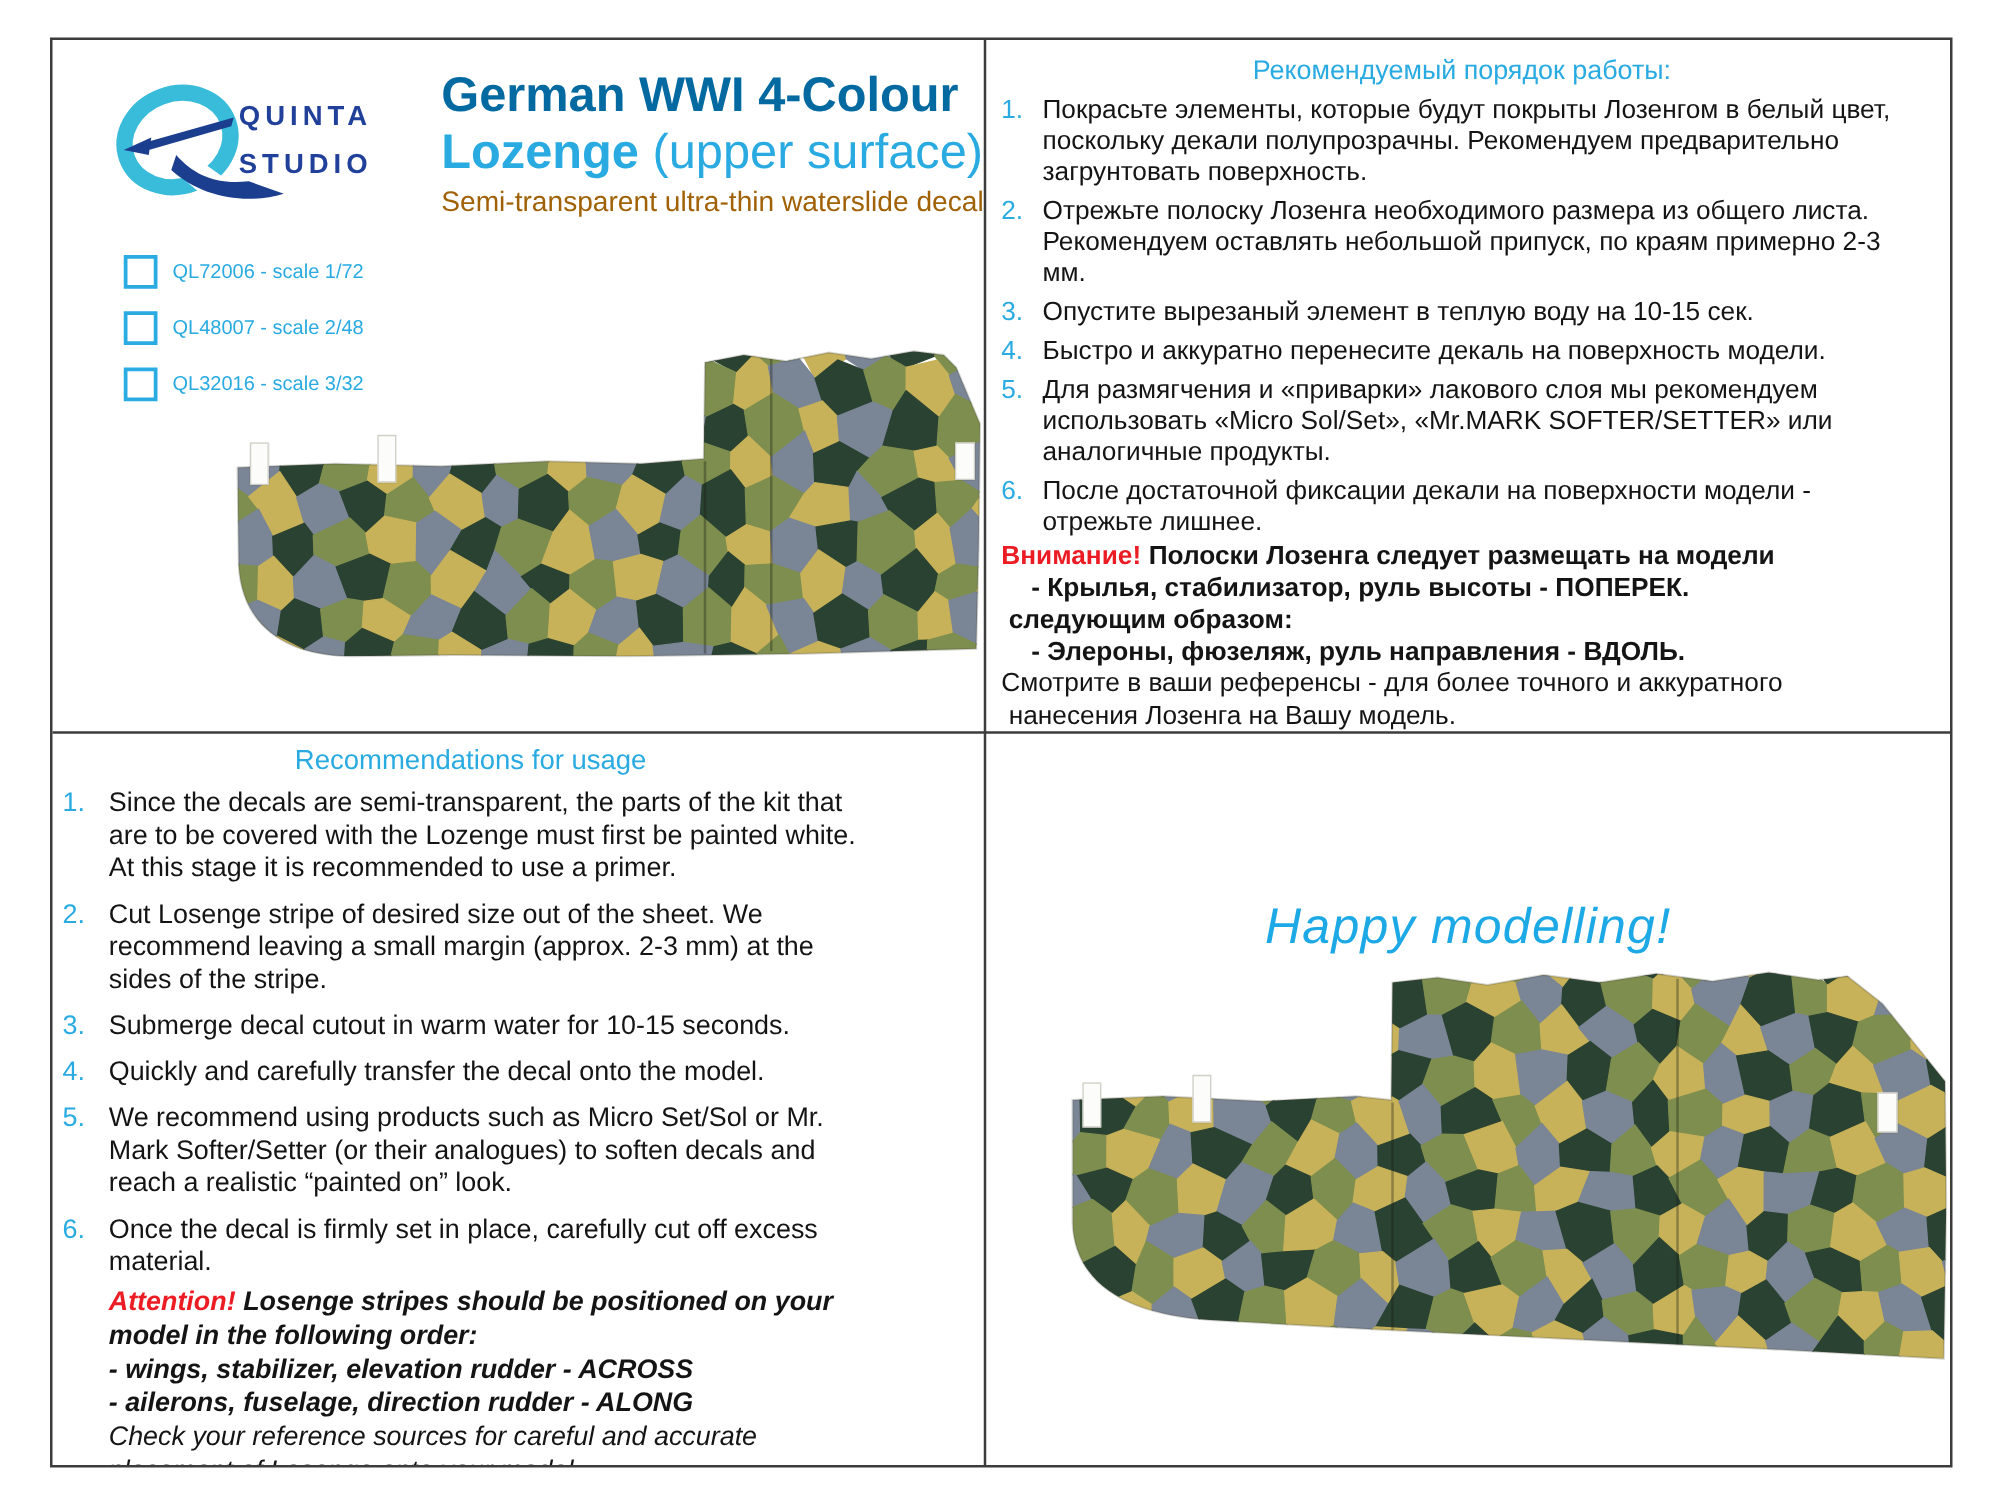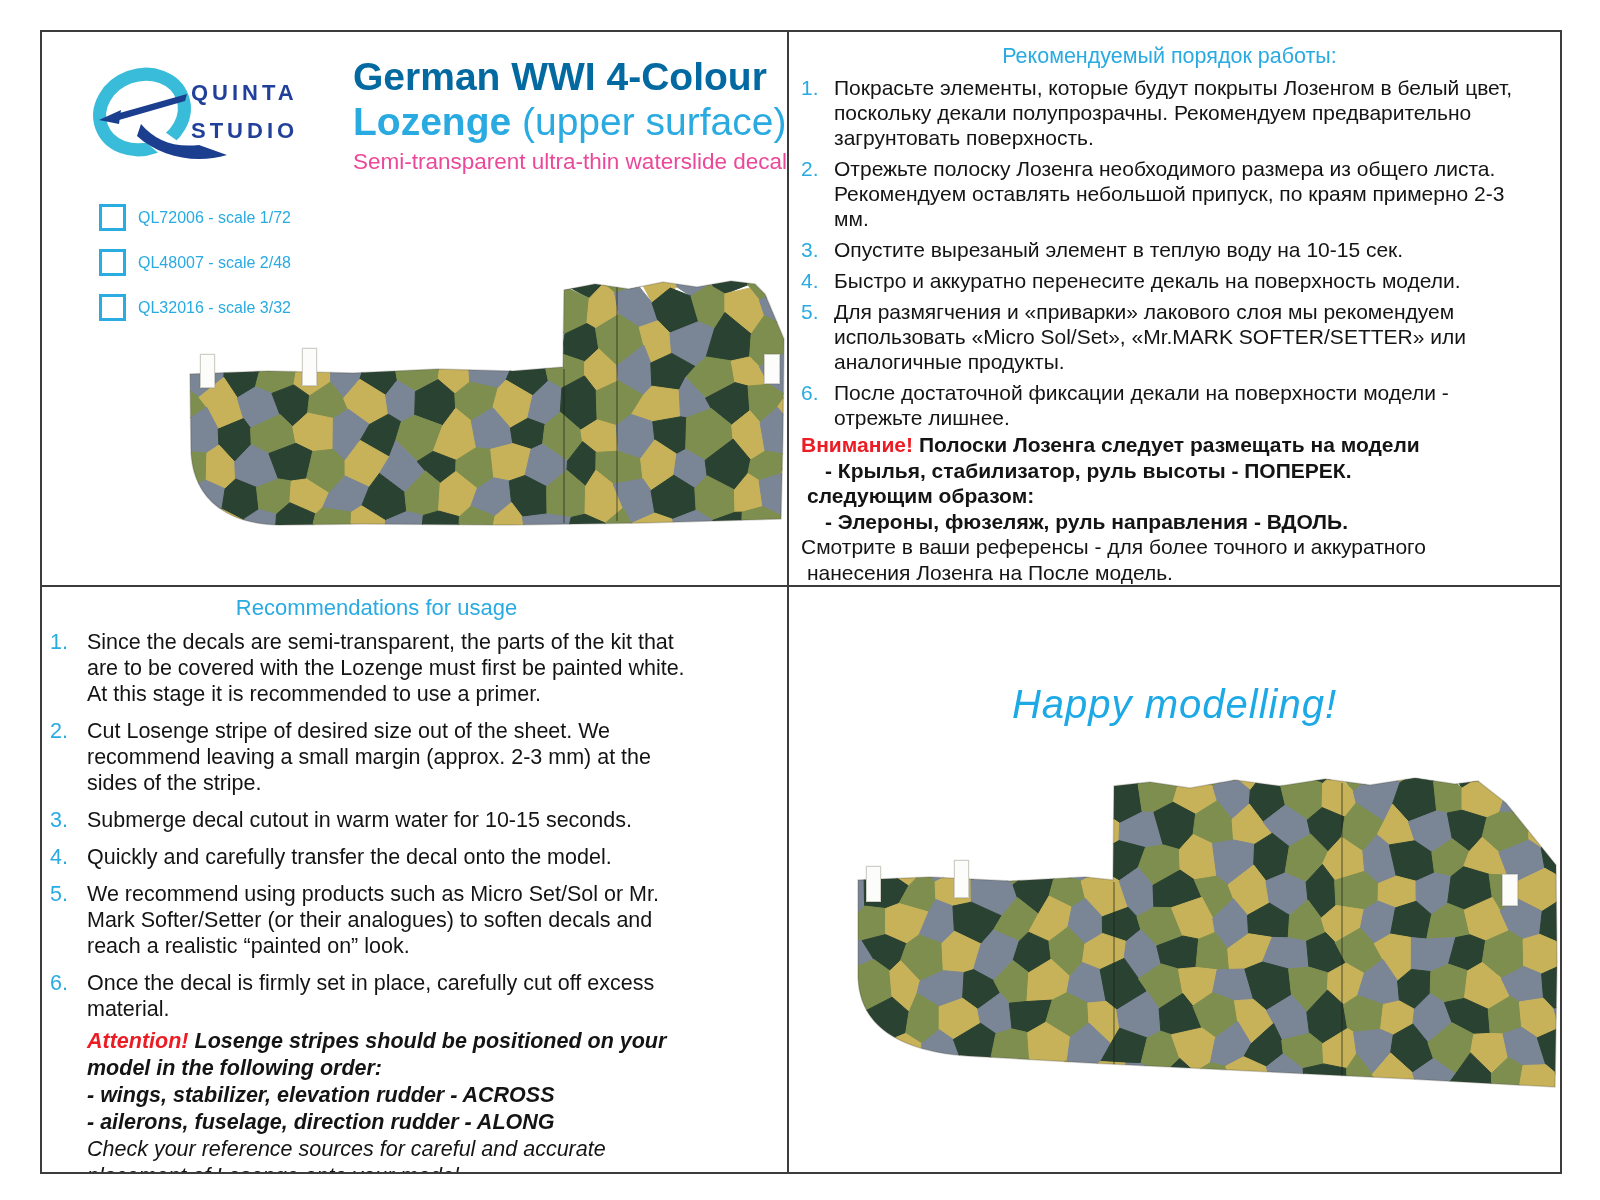--- a/index.html
+++ b/index.html
@@ -10,21 +10,21 @@
   .vdiv{position:absolute;left:745px;top:0;width:2px;height:100%;background:#3c3c3c;}
   .hdiv{position:absolute;left:0;top:553px;width:100%;height:2px;background:#3c3c3c;}
 
   
   .q-tl{position:absolute;left:0;top:0;width:745px;height:553px;overflow:hidden;}
   .logo{position:absolute;left:43px;top:26px;width:215px;height:112px;}
   .title-block{position:absolute;left:311px;top:22px;width:420px;}
   .title-l1{font-size:39px;font-weight:bold;color:#0369a1;line-height:45px;white-space:nowrap;}
   .title-l2{font-size:39px;color:#29ABE2;line-height:45px;white-space:nowrap;}
   .title-l2 .bold{font-weight:bold;}
-  .subtitle{font-size:22.5px;color:#ec4899;line-height:30px;margin-top:3px;white-space:nowrap;}
+  .subtitle{font-size:22.5px;color:#a16207;line-height:30px;margin-top:3px;white-space:nowrap;}
   .prod-row{position:absolute;left:57px;display:flex;align-items:center;}
   .cb{width:21px;height:21px;border:3px solid #2AACE3;background:#fff;display:inline-block;
       flex-shrink:0;margin-right:12px;}
   .prod-label{font-size:16px;color:#29ABE2;white-space:nowrap;}
 
   
   .camo-svg{position:absolute;}
   .tab{position:absolute;background:#fcfcfa;border:1px solid #cfcfc8;box-shadow:0 0 1px rgba(0,0,0,.25);}
 
   
@@ -46,21 +46,21 @@
   .en-title{color:#29ABE2;text-align:center;font-size:22px;margin-bottom:8px;}
   .en-item{display:flex;margin-bottom:11px;}
   .en-item .num{width:37px;flex-shrink:0;color:#29ABE2;}
   .en-item .txt{flex:1;}
   .att-en{margin-top:6px;line-height:27px;padding-left:37px;font-style:italic;}
   .att-en p{margin:0;}
   .att-en .note{font-weight:normal;}
 
   
   .q-br{position:absolute;left:747px;top:555px;width:771px;height:585px;overflow:hidden;}
-  .happy{position:absolute;left:747px;top:650px;width:771px;text-align:center;
+  .happy{position:absolute;left:747px;top:687px;width:771px;text-align:center;
          font-size:40px;font-style:italic;color:#1CA9E5;letter-spacing:1px;}
 </style>
 </head>
 <body>
 
 <div class="frame">
   <div class="vdiv"></div>
   <div class="hdiv"></div>
 
   <div class="q-tl">
@@ -357,21 +357,21 @@
       <span class="num">6.</span>
       <span class="txt">После достаточной фиксации декали на поверхности модели - отрежьте лишнее.</span>
     </div>
 
     <div class="att-ru">
       <div class="b"><span class="att-label">Внимание!</span><span>Полоски Лозенга следует размещать на модели</span></div>
       <div class="b ind2">- Крылья, стабилизатор, руль высоты - ПОПЕРЕК.</div>
       <div class="b ind1">следующим образом:</div>
       <div class="b ind2">- Элероны, фюзеляж, руль направления - ВДОЛЬ.</div>
       <div>Смотрите в ваши референсы - для более точного и аккуратного</div>
-      <div class="ind1">нанесения Лозенга на После модель.</div>
+      <div class="ind1">нанесения Лозенга на Вашу модель.</div>
     </div>
   </div>
 
   <div class="q-bl">
     <div class="en-title">Recommendations for usage</div>
 
     <div class="en-item">
       <span class="num">1.</span>
       <span class="txt">Since the decals are semi-transparent, the parts of the kit that are to be covered with the Lozenge must first be painted white. At this stage it is recommended to use a primer.</span>
     </div>

